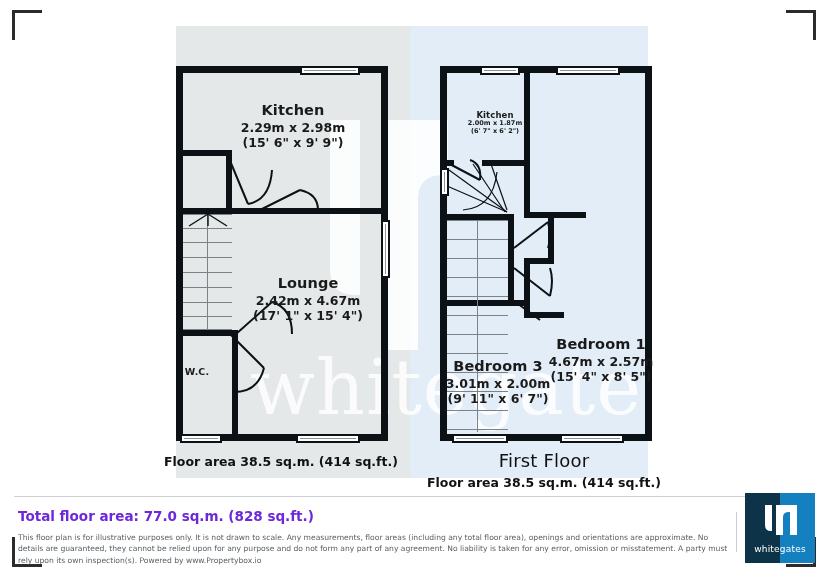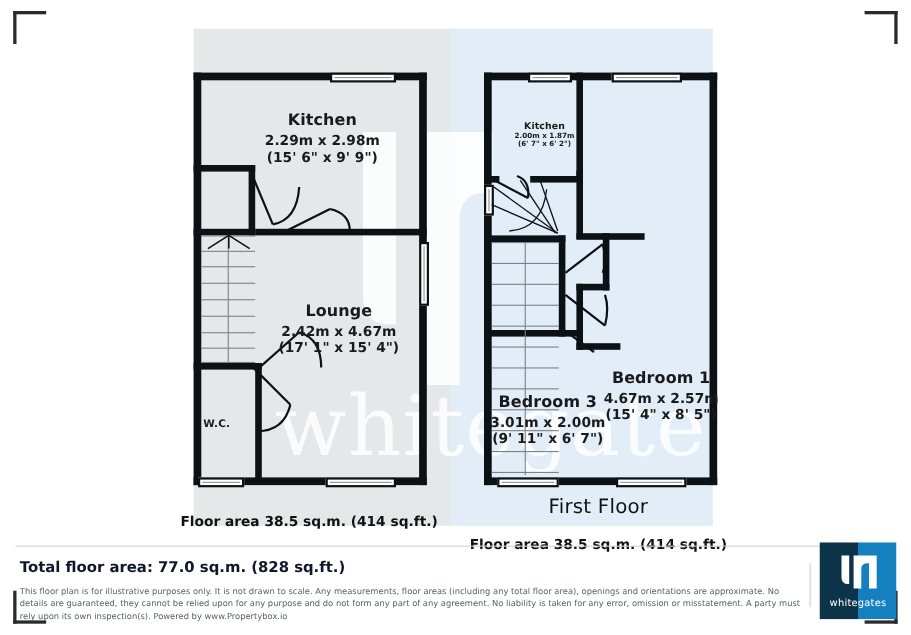--- a/index.html
+++ b/index.html
@@ -59,27 +59,27 @@
   .room .nm  { font-size: 14.5px; font-weight: 700; letter-spacing: .1px; }
   .room .d1  { font-size: 12.5px; font-weight: 700; }
   .room .d2  { font-size: 12.5px; font-weight: 700; }
   .room.small .nm { font-size: 8.5px; }
   .room.small .d1, .room.small .d2 { font-size: 6.5px; }
   .room.wc .nm { font-size: 9.5px; font-weight: 700; }
 
   
   .fcap { position: absolute; text-align: center; width: 300px; color: #111; }
   .fcap .t { font-family: "DejaVu Sans", "Liberation Sans", sans-serif; font-size: 18px; font-weight: 400; letter-spacing: .2px; }
-  .fcap .s { font-size: 12.5px; font-weight: 700; margin-top: 16px; }
+  .fcap .s { font-size: 12.5px; font-weight: 700; margin-top: 4px; }
 
   
   #divider { position: absolute; left: 14px; top: 496px; width: 800px; height: 1px; background: #cfd2d4; }
   #total {
     position: absolute; left: 18px; top: 508px;
-    font-size: 13.5px; font-weight: 700; color: #0f172a;
+    font-size: 13.5px; font-weight: 700; color: #6d28d9;
   }
   #disclaimer {
     position: absolute; left: 18px; top: 532px; width: 712px;
     font-size: 7.6px; line-height: 1.5; color: #5a6166; font-weight: 400;
   }
 
   
   #logo {
     position: absolute; left: 745px; top: 493px;
     width: 70px; height: 70px; display: flex; flex-direction: column;
@@ -251,21 +251,21 @@
     <div class="d1">2.29m x 2.98m</div>
     <div class="d2">(15' 6" x 9' 9")</div>
   </div>
 
   <div class="room" style="left:228px; top:275px; width:160px;">
     <div class="nm">Lounge</div>
     <div class="d1">2.42m x 4.67m</div>
     <div class="d2">(17' 1" x 15' 4")</div>
   </div>
 
-  <div class="room wc" style="left:162px; top:380px; width:70px;">
+  <div class="room wc" style="left:162px; top:366px; width:70px;">
     <div class="nm">W.C.</div>
   </div>
 
   <div class="room small" style="left:450px; top:110px; width:90px;">
     <div class="nm">Kitchen</div>
     <div class="d1">2.00m x 1.87m</div>
     <div class="d2">(6' 7" x 6' 2")</div>
   </div>
 
 

